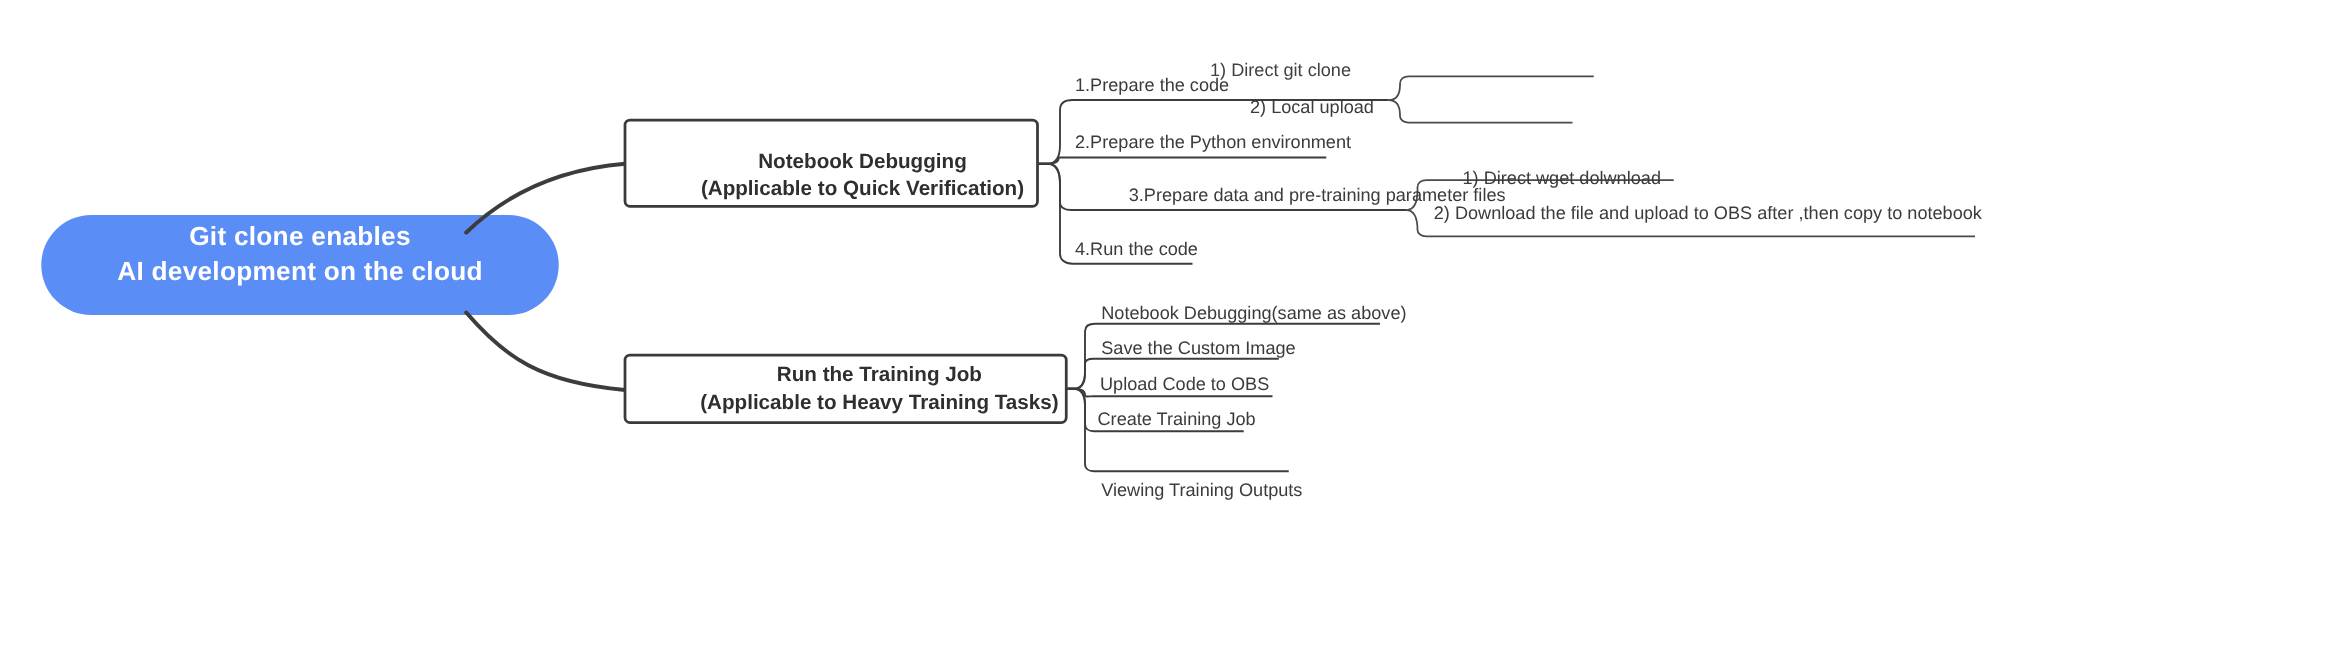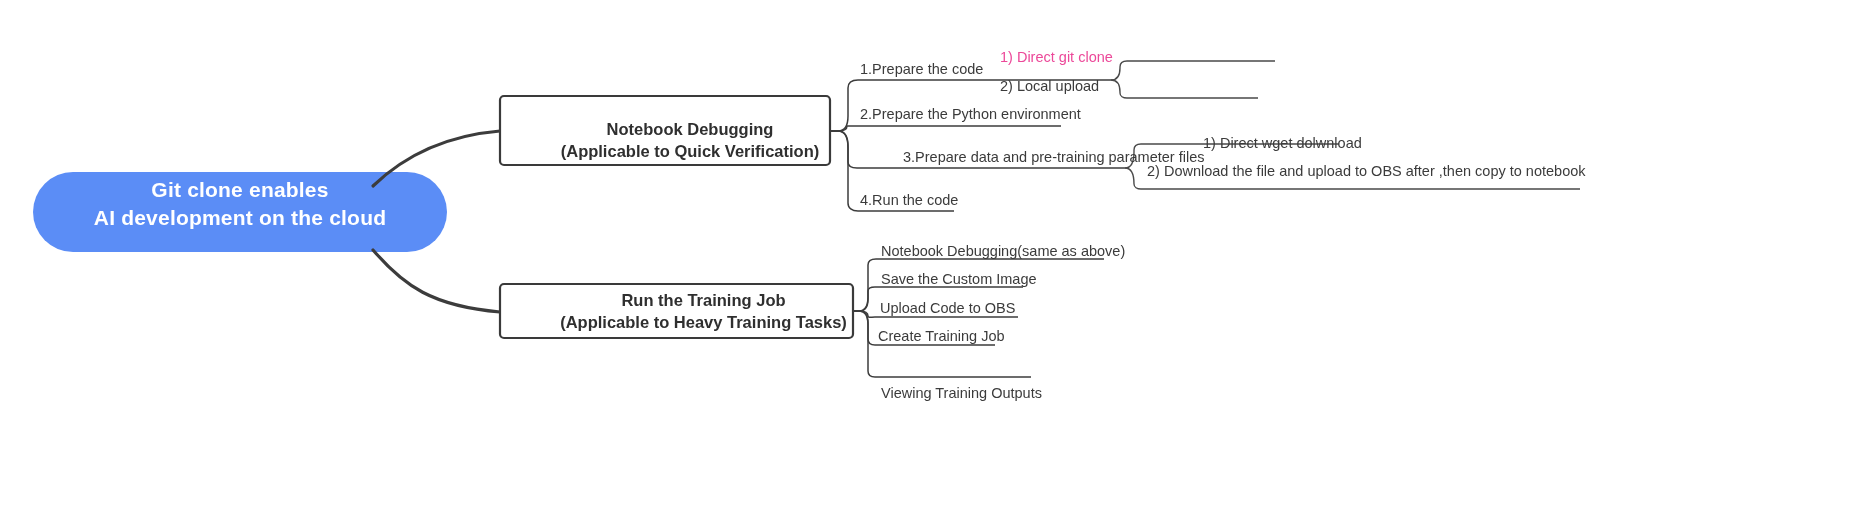--- a/index.html
+++ b/index.html
@@ -143,23 +143,23 @@
   <div class="box-label" id="box-tj-label">
     <span class="l1">Run the Training Job</span>
     <span class="l2">(Applicable to Heavy Training Tasks)</span>
   </div>
 
   <div class="lbl" style="left: 860px; top: 62px; color: rgb(59, 59, 59);">1.Prepare the code</div>
   <div class="lbl" style="left: 860px; top: 107px; color: rgb(59, 59, 59);">2.Prepare the Python environment</div>
   <div class="lbl" style="left: 859px; top: 150px; color: rgb(59, 59, 59); margin-left: 44px;">3.Prepare data and pre-training parameter files</div>
   <div class="lbl" style="left: 860px; top: 193px; color: rgb(59, 59, 59);">4.Run the code</div>
 
-  <div class="lbl" style="left: 1000px; top: 50px; color: #ec4899;">1) Direct git clone</div>
+  <div class="lbl" style="left: 968px; top: 50px; color: #404040;">1) Direct git clone</div>
   <div class="lbl" style="left: 1000px; top: 79px; color: rgb(59, 59, 59);">2) Local upload</div>
-  <div class="lbl" style="left: 1203px; top: 136px; color: rgb(59, 59, 59);">1) Direct wget dolwnload</div>
+  <div class="lbl" style="left: 1170px; top: 136px; color: rgb(59, 59, 59);">1) Direct wget dolwnload</div>
   <div class="lbl" style="left: 1147px; top: 164px; color: rgb(59, 59, 59);">2) Download the file and upload to OBS after ,then copy to notebook</div>
 
   <div class="lbl" style="left: 881px; top: 244px; color: rgb(59, 59, 59);">Notebook Debugging(same as above)</div>
   <div class="lbl" style="left: 881px; top: 272px; color: rgb(59, 59, 59);">Save the Custom Image</div>
   <div class="lbl" style="left: 880px; top: 301px; color: rgb(59, 59, 59);">Upload Code to OBS</div>
   <div class="lbl" style="left: 878px; top: 329px; color: rgb(59, 59, 59);">Create Training Job</div>
   <div class="lbl" style="left: 881px; top: 359px; color: rgb(59, 59, 59); margin-top: 27px;">Viewing Training Outputs</div>
 
 </div>
 

